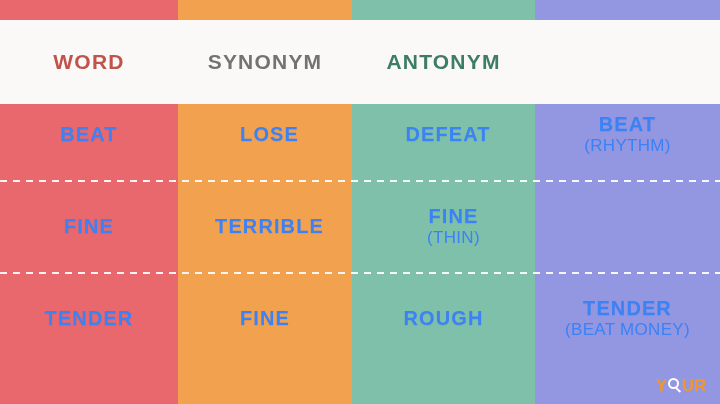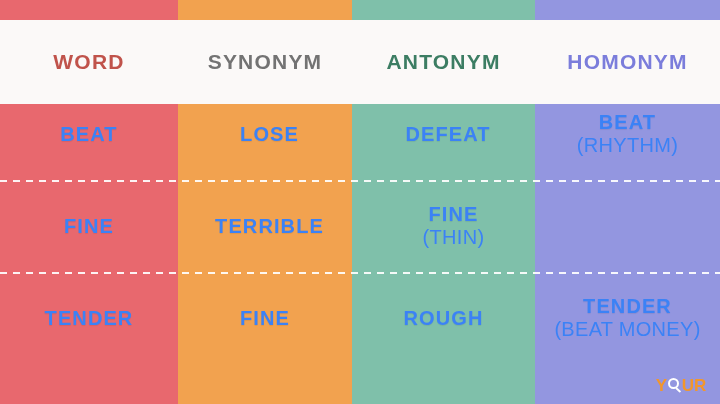--- a/index.html
+++ b/index.html
@@ -93,21 +93,21 @@
 
   .cell-main {
     font-weight:bold;
     font-size:20px;
     letter-spacing:1.1px;
     line-height:1.12;
     text-shadow:0 1px 1px rgba(0,0,0,0.07);
   }
   .cell-sub {
     font-weight:normal;
-    font-size:20px;
+    font-size:17px;
     letter-spacing:0.3px;
     line-height:1.15;
     margin-top:1px;
   }
 
   
   #logo {
     position:absolute;
     right:14px;
     bottom:8px;
@@ -158,21 +158,20 @@
 
   <div class="col-band c0" style="background: rgb(232, 104, 110);"></div>
   <div class="col-band c1" style="background: rgb(242, 162, 79);"></div>
   <div class="col-band c2" style="background: rgb(127, 192, 170);"></div>
   <div class="col-band c3" style="background: rgb(147, 150, 224);"></div>
 
   <div id="header-band">
     <div class="header-cell c0" style="color: rgb(192, 83, 75);">WORD</div>
     <div class="header-cell c1" style="color: #737373;">SYNONYM</div>
     <div class="header-cell c2" style="color: rgb(60, 125, 99);">ANTONYM</div>
-    <div class="header-cell c3" style="color: rgb(123, 125, 219);">HOMONYM</div>
   </div>
 
   <div id="rows">
 
     <div class="row">
       <div class="cell c0">
         <span class="cell-main">BEAT</span>
       </div>
       <div class="cell c2">
         <span class="cell-main">LOSE</span>

